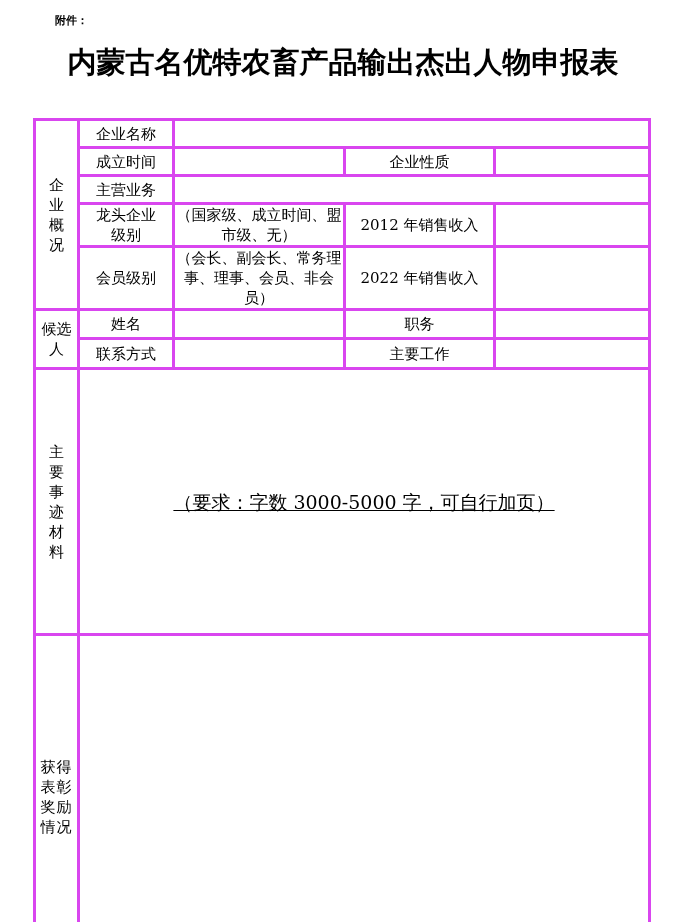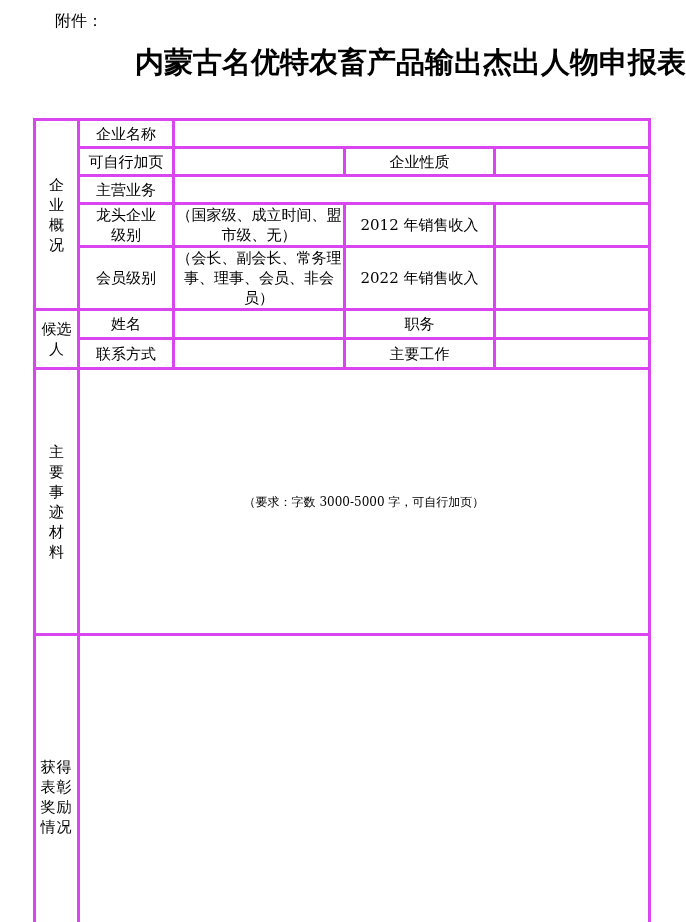--- a/index.html
+++ b/index.html
@@ -10,30 +10,30 @@
     background: #ffffff;
     color: #000000;
     font-family: "DejaVu Serif", "Liberation Serif", serif;
     overflow: hidden;
   }
   .attachment {
     position: absolute;
     left: 55px;
     top: 10px;
     font-family: "DejaVu Sans", "Liberation Sans", sans-serif;
-    font-weight: normal;
-    font-size: 16px;
+    font-weight: bold;
+    font-size: 11px;
     line-height: 22px;
   }
   .title {
     position: absolute;
     left: 0;
     top: 44px;
     width: 100%;
-    text-align: right;
+    text-align: center;
     font-weight: bold;
     font-size: 29px;
     line-height: 36px;
     font-family: "DejaVu Serif", "Liberation Serif", serif;
   }
   table.form {
     position: absolute;
     left: 33px;
     top: 118px;
     width: 615px;
@@ -59,21 +59,21 @@
   td.vh-awards     { line-height: 19px; letter-spacing: 1px; }
   
   td.wrap2 { white-space: pre-line; line-height: 20px; }
   td.hint  { white-space: pre-line; font-size: 14px; line-height: 21px; }
   
   td.note-cell {
     vertical-align: top;
     text-align: left;
     padding: 5px 8px 0 9px;
   }
-  .note-text { font-size: 12px; line-height: 20px; }
+  .note-text { font-size: 19px; line-height: 20px; text-decoration: underline; }
 </style>
 </head>
 <body>
 
 <div class="page">
 
   <div class="attachment">附件：</div>
 
   <div class="title">内蒙古名优特农畜产品输出杰出人物申报表</div>
 
@@ -90,21 +90,21 @@
         <tr style="height:28px">
       <td class="vhead vh-enterprise" rowspan="5">企
 业
 概
 况</td>
       <td>企业名称</td>
       <td colspan="3"></td>
     </tr>
 
     <tr style="height:28px">
-      <td>可自行加页</td>
+      <td>成立时间</td>
       <td></td>
       <td>企业性质</td>
       <td></td>
     </tr>
 
     <tr style="height:28px">
       <td>主营业务</td>
       <td colspan="3"></td>
     </tr>
 

